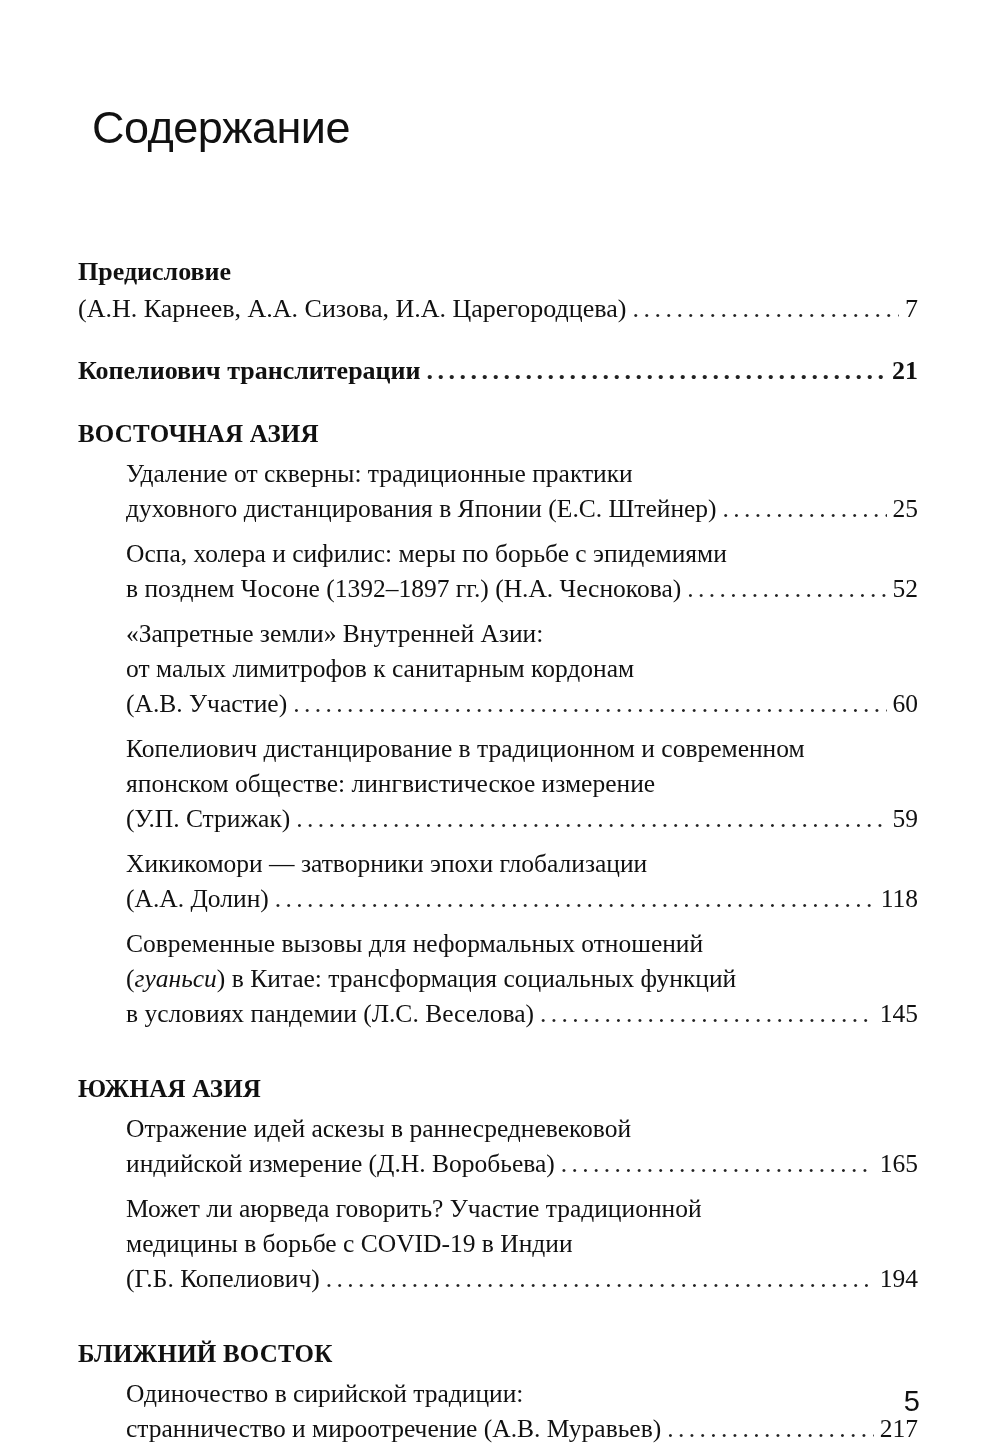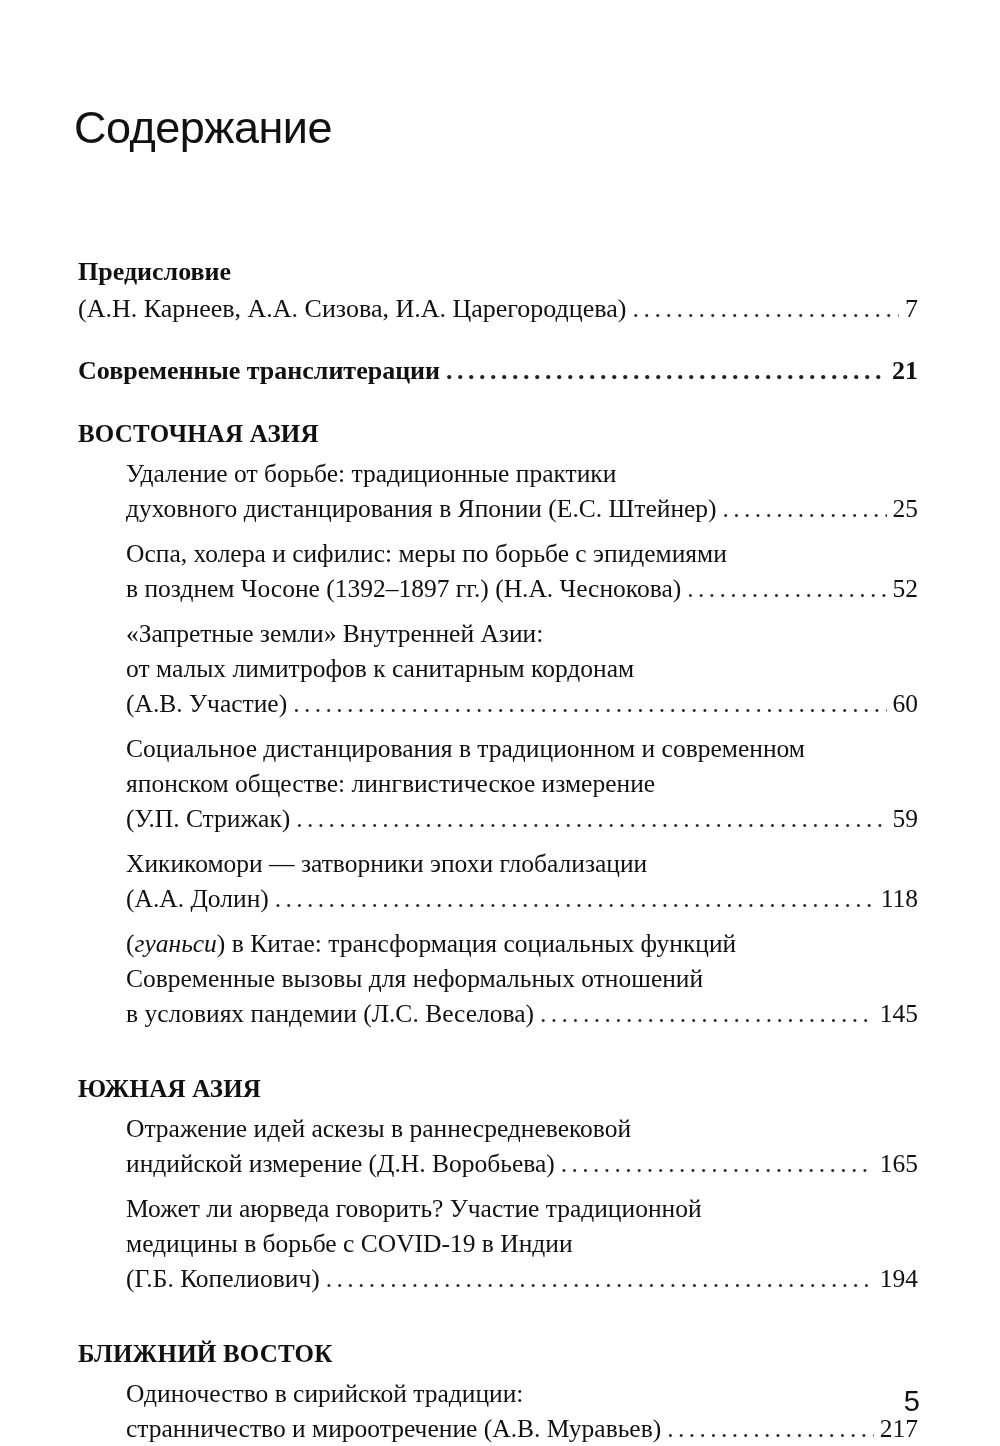--- a/index.html
+++ b/index.html
@@ -2,21 +2,21 @@
 <html><head>
 <meta charset="utf-8">
 <style>
   html, body { margin: 0; padding: 0; background: #ffffff; }
   body {
     width: 1000px; height: 1446px; position: relative; overflow: hidden;
     color: #111111;
     font-family: "Liberation Serif", "DejaVu Serif", serif;
   }
   .page-title {
-    position: absolute; left: 74px; top: 102px;
+    position: absolute; left: 92px; top: 102px;
     font-family: "Liberation Sans", "DejaVu Sans", sans-serif;
     font-size: 45px; font-weight: normal; letter-spacing: -0.5px;
   }
   .toc { position: absolute; left: 78px; top: 254px; width: 840px; }
   .line {
     display: flex; align-items: center;
     font-size: 26px; line-height: 36.5px; white-space: nowrap;
   }
   .line .txt { flex: 0 0 auto; }
   .line .leader {
@@ -61,32 +61,32 @@
     </div>
     <div class="line">
       <span class="txt">(А.Н. Карнеев, А.А. Сизова, И.А. Царегородцева)</span>
       <span class="leader"></span>
       <span class="page">7</span>
     </div>
   </div>
 
   <div class="entry-top">
     <div class="line bold">
-      <span class="txt">Современные транслитерации</span>
+      <span class="txt">Копелиович транслитерации</span>
       <span class="leader"></span>
       <span class="page">21</span>
     </div>
   </div>
 
   <div class="section">
     <div class="section-heading">ВОСТОЧНАЯ АЗИЯ</div>
     <div class="entries">
       <div class="entry">
         <div class="line">
-            <span class="txt">Удаление от борьбе: традиционные практики</span>
+            <span class="txt">Удаление от скверны: традиционные практики</span>
           </div>
         <div class="line">
             <span class="txt">духовного дистанцирования в Японии (Е.С. Штейнер)</span>
             <span class="leader"></span>
             <span class="page">25</span>
           </div>
       </div>
       <div class="entry">
         <div class="line">
             <span class="txt">Оспа, холера и сифилис: меры по борьбе с эпидемиями</span>
@@ -105,21 +105,21 @@
             <span class="txt">от малых лимитрофов к санитарным кордонам</span>
           </div>
         <div class="line">
             <span class="txt">(А.В. Участие)</span>
             <span class="leader"></span>
             <span class="page">60</span>
           </div>
       </div>
       <div class="entry">
         <div class="line">
-            <span class="txt">Социальное дистанцирования в традиционном и современном</span>
+            <span class="txt">Копелиович дистанцирование в традиционном и современном</span>
           </div>
         <div class="line">
             <span class="txt">японском обществе: лингвистическое измерение</span>
           </div>
         <div class="line">
             <span class="txt">(У.П. Стрижак)</span>
             <span class="leader"></span>
             <span class="page">59</span>
           </div>
       </div>
@@ -128,24 +128,24 @@
             <span class="txt">Хикикомори — затворники эпохи глобализации</span>
           </div>
         <div class="line">
             <span class="txt">(А.А. Долин)</span>
             <span class="leader"></span>
             <span class="page">118</span>
           </div>
       </div>
       <div class="entry">
         <div class="line">
+            <span class="txt">Современные вызовы для неформальных отношений</span>
+          </div>
+        <div class="line">
             <span class="txt">(<i class="it">гуаньси</i>) в Китае: трансформация социальных функций</span>
-          </div>
-        <div class="line">
-            <span class="txt">Современные вызовы для неформальных отношений</span>
           </div>
         <div class="line">
             <span class="txt">в условиях пандемии (Л.С. Веселова)</span>
             <span class="leader"></span>
             <span class="page">145</span>
           </div>
       </div>
     </div>
   </div>
 

